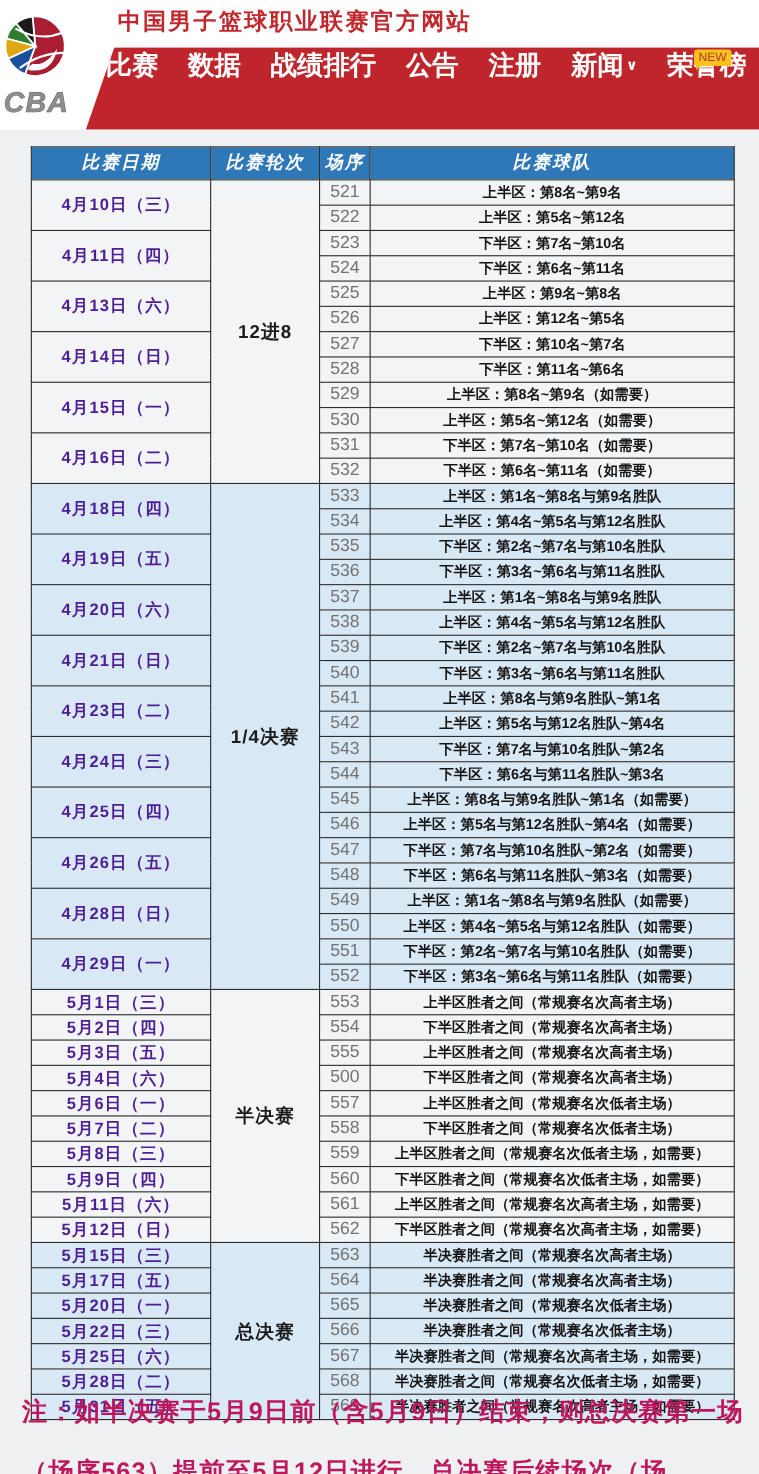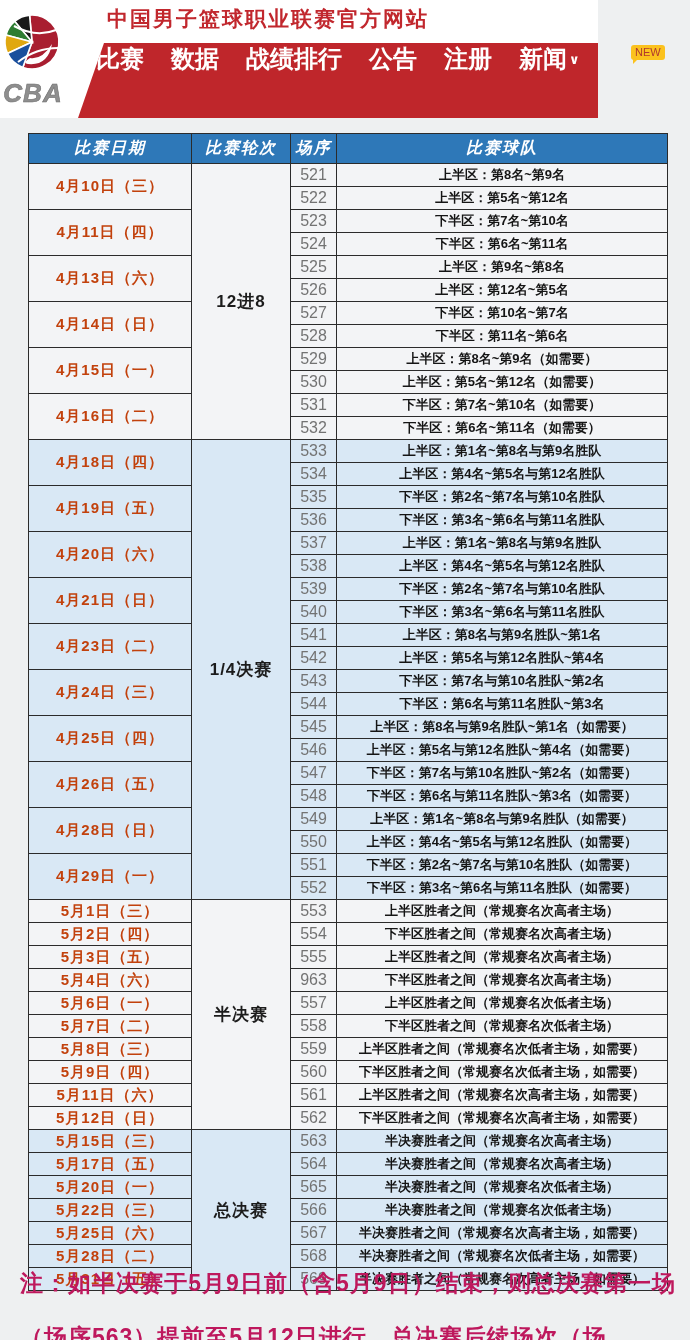--- a/index.html
+++ b/index.html
@@ -2,21 +2,21 @@
 <html><head>
 <meta charset="utf-8">
 <style>
   html,body{margin:0;padding:0;}
   body{
     width:690px;height:1340px;overflow:hidden;position:relative;
     background:#eef0f1;
     font-family:"Liberation Sans","DejaVu Sans",sans-serif;
   }
   
-  .header{position:relative;width:598px;height:118px;background:#ffffff;}
+  .header{position:relative;width:690px;height:118px;background:#ffffff;}
   .site-title{
     position:absolute;left:107px;top:5px;
     font-size:21px;font-weight:bold;color:#c1272d;letter-spacing:2px;white-space:nowrap;
   }
   .navbar{
     position:absolute;left:78px;top:43px;right:0;height:75px;
     background:#bf262b;
     clip-path:polygon(26px 0,100% 0,100% 100%,0 100%);
     display:flex;align-items:flex-start;padding-left:18px;box-sizing:border-box;
     color:#fff;white-space:nowrap;overflow:hidden;
@@ -41,21 +41,21 @@
     border:1px solid #2b2b2b;padding:0;text-align:center;vertical-align:middle;
     overflow:hidden;white-space:nowrap;
   }
   table.sched th{
     background:#2e78b8;color:#ffffff;font-size:16px;font-weight:bold;height:29px;letter-spacing:2px;font-style:italic;
   }
   .col-date{width:162px;}
   .col-round{width:98px;}
   .col-no{width:45px;}
   .col-teams{width:330px;}
-  td.date-cell{font-size:15px;font-weight:bold;color:#c2410c;letter-spacing:1px;margin-top:12px;}
+  td.date-cell{font-size:15px;font-weight:bold;color:#4c1d95;letter-spacing:1px;margin-top:12px;}
   td.round-cell{font-size:17px;font-weight:bold;color:#1c1c1c;letter-spacing:1px;}
   td.no-cell{font-size:16px;color:#737373;height:22px;}
   td.teams-cell{font-size:13px;font-weight:bold;color:#151515;}
   tr.theme-light td{background:#f3f4f6;}
   tr.theme-blue td{background:#d9e8f5;}
   
   .note{
     position:absolute;left:20px;top:1256px;width:656px;
     font-size:23px;font-weight:bold;color:#be185d;line-height:54px;letter-spacing:1px;
     text-align:justify;
@@ -266,21 +266,21 @@
           <td class="no-cell">554</td>
           <td class="teams-cell">下半区胜者之间（常规赛名次高者主场）</td>
         </tr>
         <tr class="theme-light">
           <td class="date-cell" rowspan="1">5月3日（五）</td>
           <td class="no-cell">555</td>
           <td class="teams-cell">上半区胜者之间（常规赛名次高者主场）</td>
         </tr>
         <tr class="theme-light">
           <td class="date-cell" rowspan="1">5月4日（六）</td>
-          <td class="no-cell">963</td>
+          <td class="no-cell">500</td>
           <td class="teams-cell">下半区胜者之间（常规赛名次高者主场）</td>
         </tr>
         <tr class="theme-light">
           <td class="date-cell" rowspan="1">5月6日（一）</td>
           <td class="no-cell">557</td>
           <td class="teams-cell">上半区胜者之间（常规赛名次低者主场）</td>
         </tr>
         <tr class="theme-light">
           <td class="date-cell" rowspan="1">5月7日（二）</td>
           <td class="no-cell">558</td>

